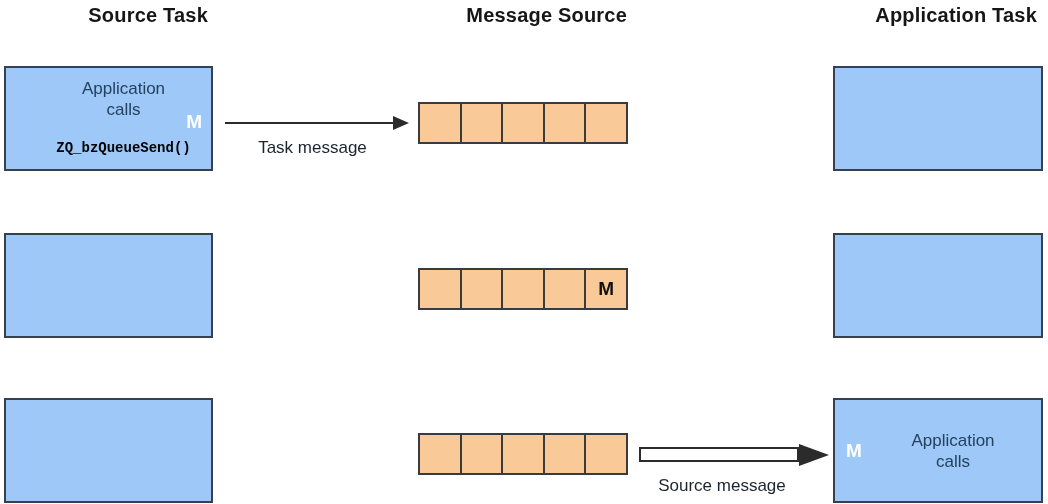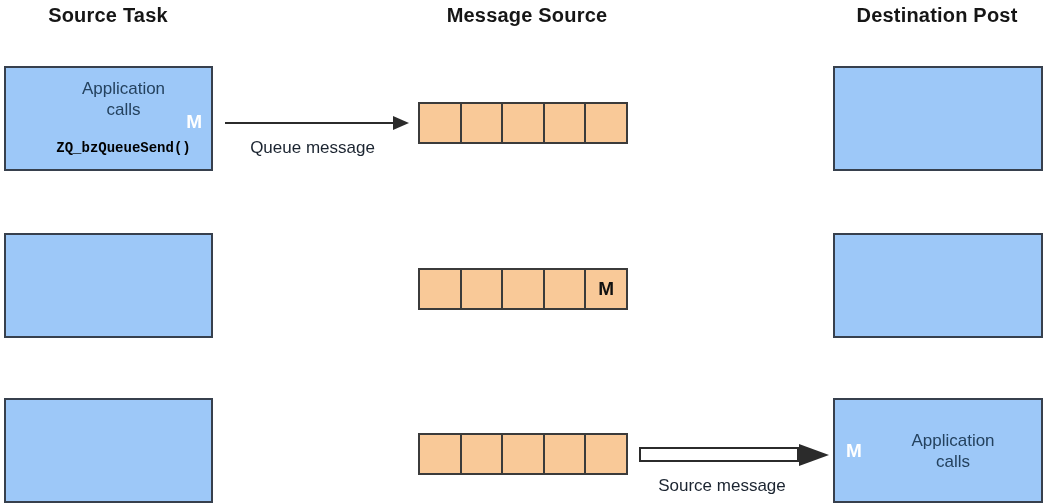--- a/index.html
+++ b/index.html
@@ -2,21 +2,21 @@
 <html style="--task-fill: #9dc8f8; --queue-fill: #f9c998; --box-border: #37404d; --queue-border: #3b3b3b; --arrow-color: #2b2b2b; --header-text: #161616; --label-text: #1b2430; --app-text: #24425f;"><head>
 <meta charset="utf-8">
 <style>
   html,body{margin:0;padding:0;background:#fff;}
   .canvas{
     position:relative;width:1048px;height:504px;background:#ffffff;
     font-family:"Liberation Sans",sans-serif;overflow:hidden;
   }
   .hdr{
     position:absolute;top:4px;font-size:20px;font-weight:bold;
-    color:var(--header-text,#161616);text-align:center;letter-spacing:.2px;
+    color:var(--header-text,#161616);text-align:right;letter-spacing:.2px;
   }
   .task-box{
     position:absolute;width:209px;height:105px;
     background:var(--task-fill,#9dc8f8);
     border:2px solid var(--box-border,#37404d);box-sizing:border-box;
   }
   .box-content{
     position:absolute;left:0;right:0;top:0;bottom:0;
     display:flex;flex-direction:column;align-items:center;justify-content:center;
     color:var(--app-text,#24425f);font-size:17px;line-height:21px;padding-left:30px;
@@ -58,34 +58,34 @@
     text-align:center;white-space:nowrap;
   }
 </style>
 </head>
 <body>
 
 <div class="canvas">
 
   <div class="hdr" style="left:8px;width:200px;">Source Task</div>
   <div class="hdr" style="left:427px;width:200px;">Message Source</div>
-  <div class="hdr" style="left:837px;width:200px;">Destination Post</div>
+  <div class="hdr" style="left:837px;width:200px;">Application Task</div>
 
   <div class="task-box" style="left:4px;top:66px;">
     <div class="box-content">
       <div>Application</div>
       <div>calls</div>
       <div class="code">ZQ_bzQueueSend()</div>
     </div>
     <span class="token token-white" style="right:9px;top:44px;">M</span>
   </div>
 
   <div class="arrow-line" style="left:225px;top:122px;width:170px;"></div>
   <div class="arrow-head" style="left:393px;top:116px;"></div>
-  <div class="label" style="left:225px;width:175px;top:138px;">Queue message</div>
+  <div class="label" style="left:225px;width:175px;top:138px;">Task message</div>
 
   <div class="queue" style="left:418px;top:102px;">
     <div class="qcell"></div>
     <div class="qcell"></div>
     <div class="qcell"></div>
     <div class="qcell"></div>
     <div class="qcell"></div>
   </div>
 
   <div class="task-box" style="left:833px;top:66px;width:210px;"></div>

